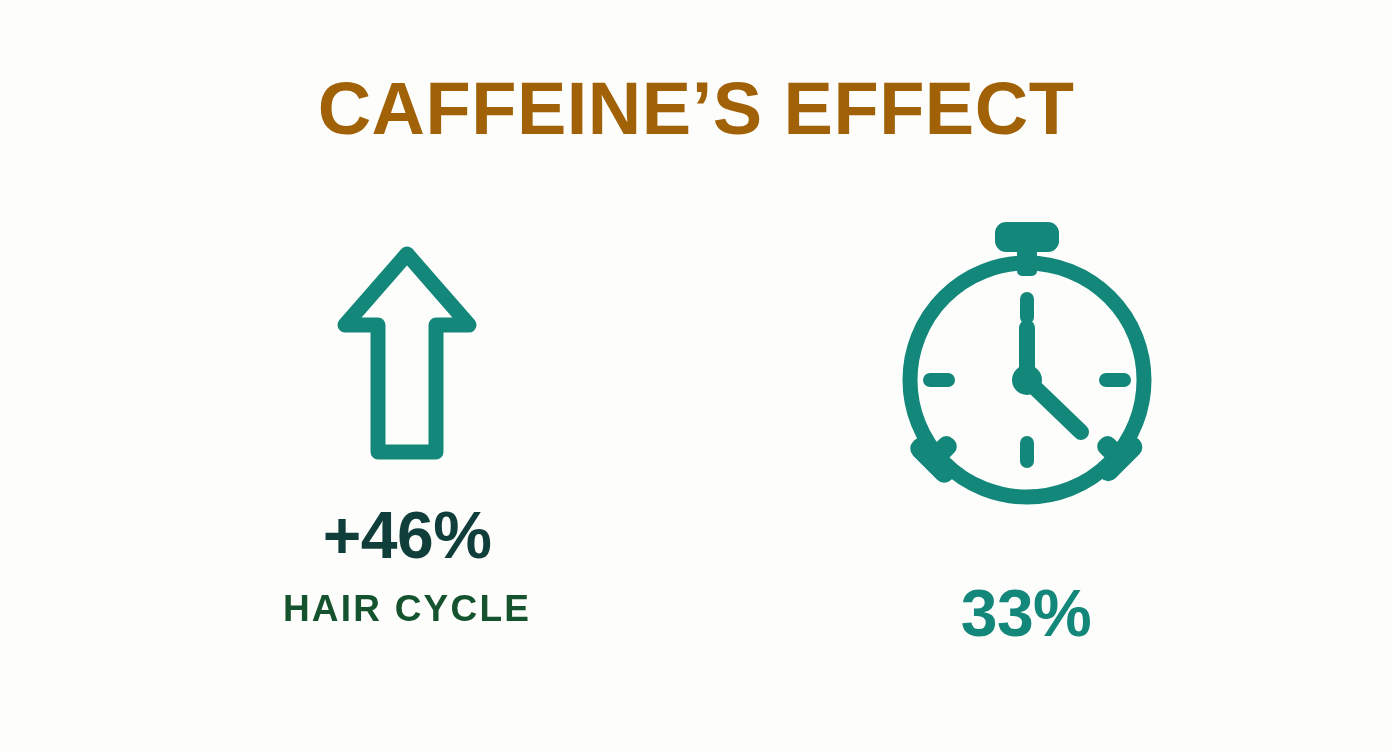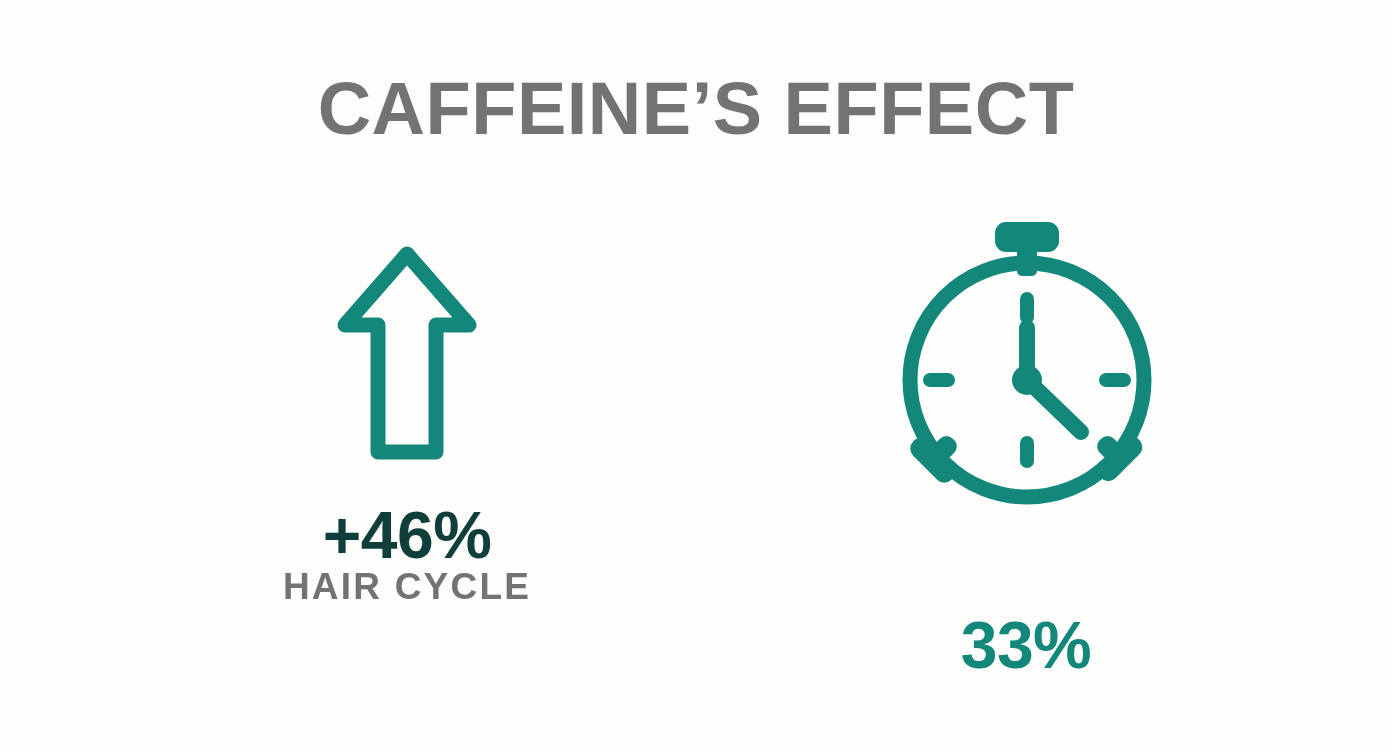--- a/index.html
+++ b/index.html
@@ -24,21 +24,21 @@
   .title {
     position: absolute;
     left: 0;
     right: 0;
     top: 72px;
     text-align: center;
     font-size: 74px;
     line-height: 1;
     font-weight: 700;
     letter-spacing: 0.5px;
-    color: #737373;
+    color: #a16207;
     white-space: nowrap;
     user-select: none;
   }
 
   
   .stat-col {
     position: absolute;
     top: 210px;
     width: 360px;
     display: flex;
@@ -60,31 +60,32 @@
     line-height: 1;
     font-weight: 700;
     letter-spacing: -0.5px;
     white-space: nowrap;
     user-select: none;
   }
   .stat-value.dark { color: #0f3e3b; }
   .stat-value.teal { color: #12877a; }
 
   .stat-label {
+    margin-top: 22px;
     font-size: 37px;
     line-height: 1;
     font-weight: 700;
     letter-spacing: 2.2px;
-    color: #737373;
+    color: #14532d;
     white-space: nowrap;
     user-select: none;
   }
 
   .left .stat-value  { margin-top: -8px; }
-  .right .stat-value { margin-top: 102px; }
+  .right .stat-value { margin-top: 70px; }
 
   svg { display: block; }
 </style>
 </head>
 <body>
 
 <div id="infographic">
 
   <div class="title">CAFFEINE’S EFFECT</div>
 

